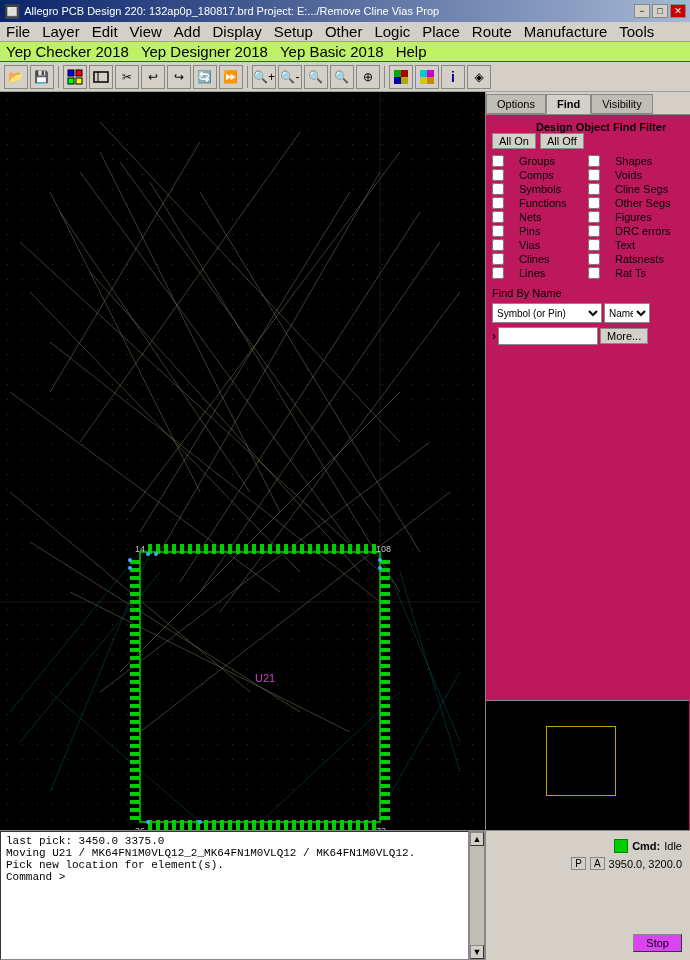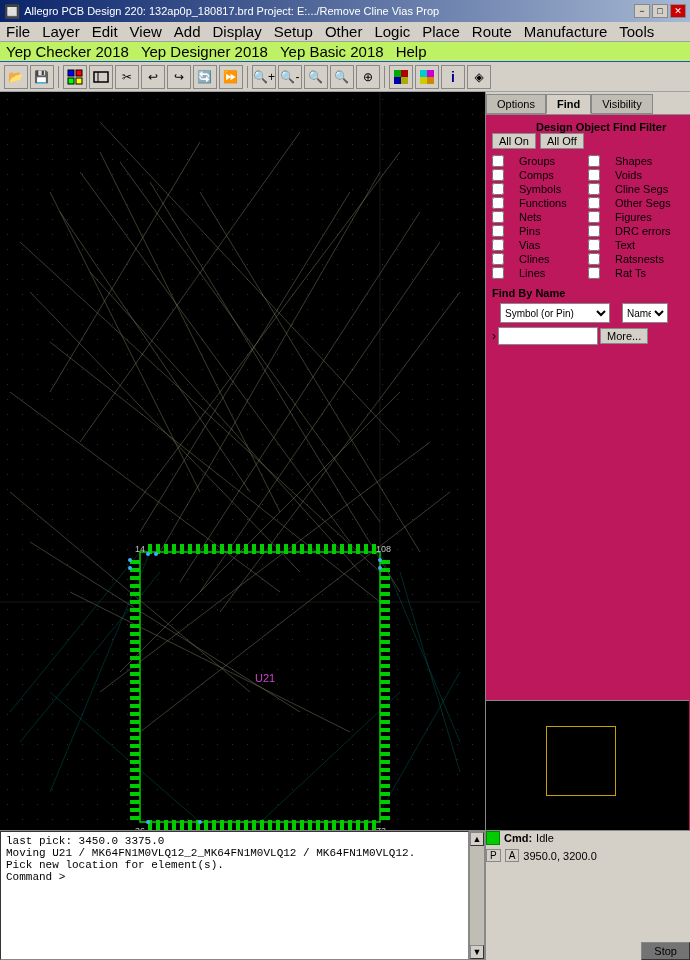--- a/index.html
+++ b/index.html
@@ -135,22 +135,22 @@
       font-size: 11px;
       cursor: pointer;
     }
     .btn-row {
       display: flex;
       gap: 4px;
       margin-bottom: 6px;
     }
 
     .find-by-name { margin-top: 8px; }
-    .find-by-name .title { font-weight: bold; margin-bottom: 4px; }
-    .find-controls { display: flex; align-items: center; gap: 12px; margin-bottom: 4px; margin-left: 8px; }
+    .find-by-name .title { font-weight: normal; margin-bottom: 4px; }
+    .find-controls { display: flex; align-items: center; gap: 2px; margin-bottom: 4px; }
     .find-controls select {
       font-size: 10px;
       height: 20px;
       background: #fff;
       border: 1px solid #888;
     }
     .find-input-row { display: flex; align-items: center; gap: 2px; }
     .find-arrow { font-size: 12px; }
     .find-input-row input {
       width: 100px;
@@ -197,24 +197,25 @@
       padding: 3px 5px;
       font-size: 11px;
       font-family: 'Courier New', monospace;
       color: #000;
       overflow-y: auto;
     }
     #status-right {
       width: 205px;
       background: #d4d0c8;
       border-left: 1px solid #888;
-      padding: 0;
+      padding: 8px;
       display: flex;
       flex-direction: column;
       gap: 4px;
+      align-items: flex-end;
     }
     .cmd-row {
       display: flex;
       align-items: center;
       gap: 4px;
     }
     .cmd-label {
       font-size: 11px;
       font-weight: bold;
     }
@@ -234,21 +235,21 @@
     }
     .badge {
       background: #d4d0c8;
       border: 1px solid #888;
       padding: 0 3px;
       font-size: 10px;
     }
     .stop-btn {
       align-self: flex-end;
       padding: 2px 12px;
-      background: #737373;
+      background: #d946ef;
       border: 1px outset #888;
       font-size: 11px;
       cursor: pointer;
       margin-top: auto;
     }
 
     
     #status-scroll {
       width: 16px;
       background: #d4d0c8;

